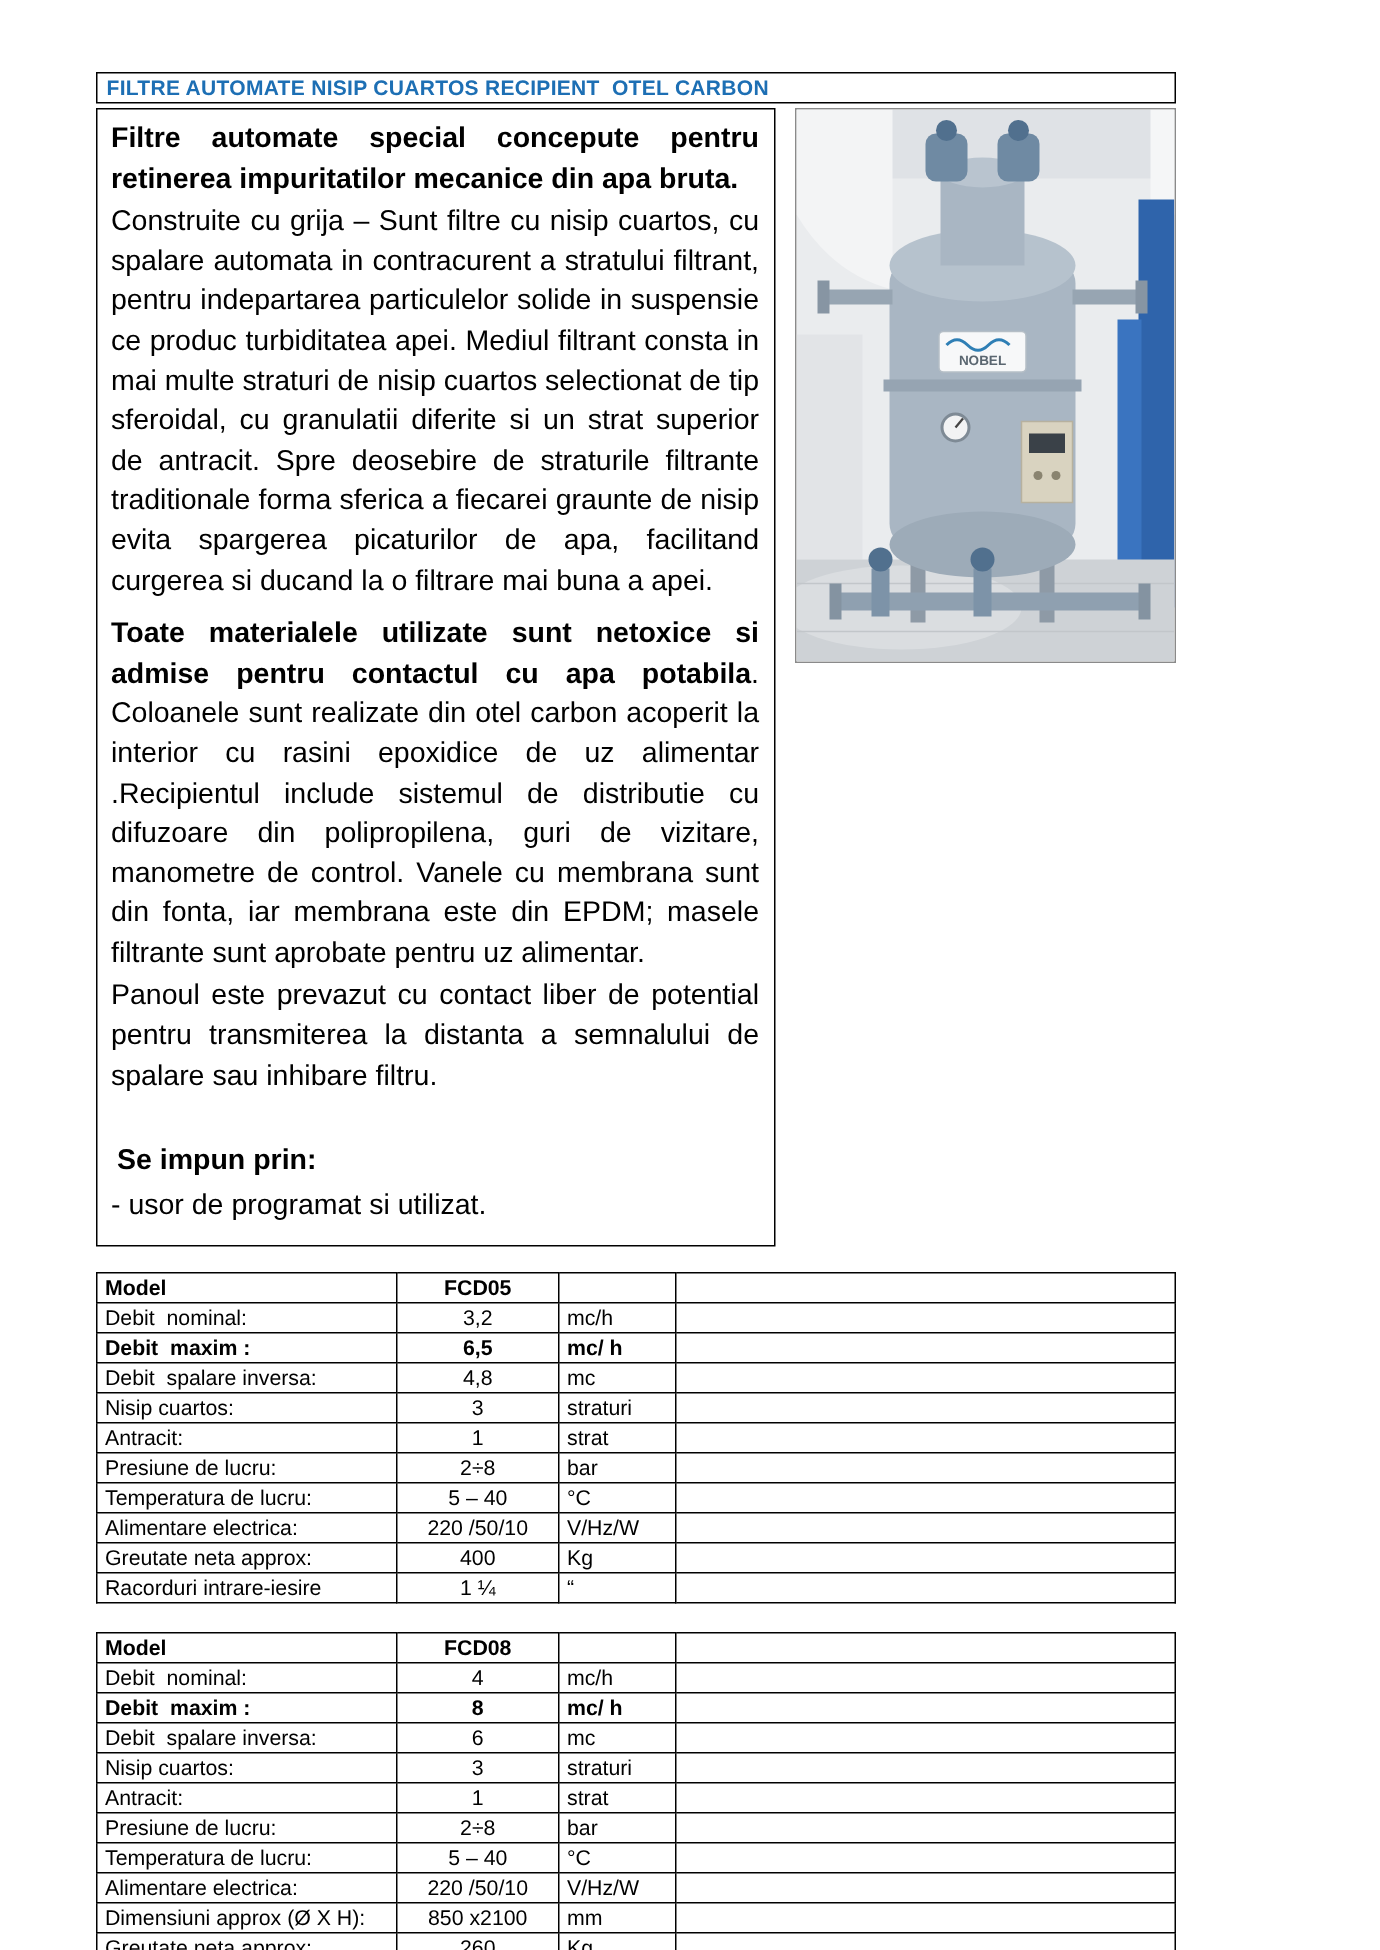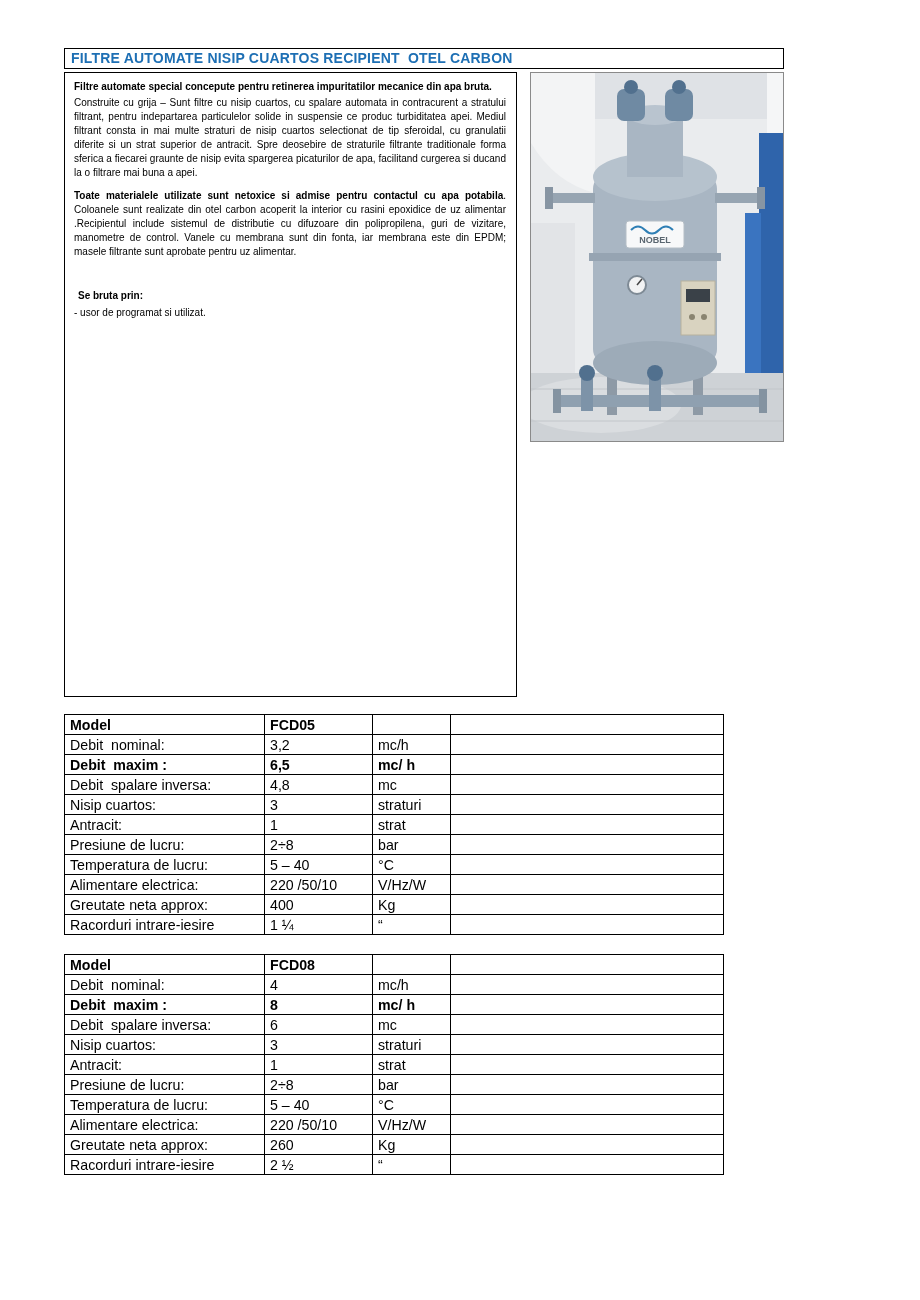--- a/index.html
+++ b/index.html
@@ -20,75 +20,76 @@
   }
   .title-box span { white-space:pre-wrap; }
 
   .columns { display:flex; margin-top:3px; align-items:flex-start; }
 
   .text-box {
     border:1px solid #000;
     box-sizing:border-box;
     width:456px; min-height:625px;
     padding:7px 10px 10px 9px;
-    font-size:10px; line-height:1.4;
+    font-size:19px; line-height:1.4;
     text-align:justify;
   }
   .text-box p { margin:0 0 2px 0; }
   .text-box p.spaced { margin-top:9px; }
   .b { font-weight:bold; }
   .blue { color:#2e86ab; font-weight:bold; }
   .impun-title { font-weight:bold; margin-top:30px !important; padding-left:4px; }
   .impun-item { margin:3px 0 !important; text-align:left; }
 
   .photo-col { margin-left:13px; flex:1;text-align:right; }
   .photo {
     width:252px; height:368px;
     border:1px solid #8a8a8a;
     overflow:hidden;
   }
 
   table.spec {
     border-collapse:collapse;
-    width:660px;
+    width:720px;
     table-layout:fixed;
     font-size:14.2px;
   }
   table.spec.first { margin-top:17px; }
   table.spec.second { margin-top:19px; }
   table.spec td {
     border:1px solid #000;
     height:19px;
     padding:0 5px;
     overflow:hidden;
     white-space:pre-wrap;
   }
   table.spec col.c-label { width:200px; }
   table.spec col.c-value { width:108px; }
   table.spec col.c-unit  { width:78px;  }
   table.spec col.c-empty { width:auto;  }
-  table.spec td.value { text-align:left; }
+  table.spec td.value { text-align:center; }
   table.spec tr.bold td { font-weight:bold; }
 </style>
 </head>
 <body>
 
 <div class="page">
 
   <div class="title-box">
     <span>FILTRE AUTOMATE NISIP CUARTOS RECIPIENT  OTEL CARBON</span>
   </div>
 
   <div class="columns">
 
     <div class="text-box">
       <p class="b">Filtre automate special concepute pentru retinerea impuritatilor mecanice din apa bruta.</p>
       <p>Construite cu grija –  Sunt filtre cu nisip cuartos, cu spalare automata in contracurent a stratului filtrant, pentru indepartarea particulelor solide in suspensie ce produc turbiditatea apei. Mediul filtrant consta in mai multe straturi de nisip cuartos selectionat de tip sferoidal, cu granulatii diferite si un strat superior de antracit. Spre deosebire de straturile filtrante traditionale forma sferica a fiecarei graunte de nisip evita spargerea picaturilor de apa, facilitand curgerea si ducand la o filtrare mai buna a apei.</p>
       <p class="spaced"><span class="b">Toate materialele utilizate sunt netoxice si admise pentru contactul cu apa potabila</span><span>. Coloanele sunt realizate din otel carbon acoperit la interior cu rasini epoxidice de uz alimentar .Recipientul include sistemul de distributie cu difuzoare din polipropilena, guri de vizitare, manometre de control. Vanele cu membrana sunt din fonta, iar membrana este din EPDM; masele filtrante sunt aprobate pentru uz alimentar.</span></p>
-      <p class="impun-title">Se bruta prin:</p>
+      <p>Panoul este prevazut  cu contact liber de potential  pentru transmiterea la distanta a semnalului de spalare sau inhibare filtru.</p>
+      <p class="impun-title">Se impun prin:</p>
       <p class="impun-item">- usor de programat si utilizat.</p>
     </div>
 
     <div class="photo-col">
       <div class="photo">
         <svg width="252" height="368" viewBox="0 0 252 368" xmlns="http://www.w3.org/2000/svg">
 
           <rect width="252" height="368" fill="#eaecee"></rect>
           <rect x="0" y="0" width="252" height="46" fill="#dfe2e6"></rect>
           <path d="M0,0 h64 v120 q-40,-10 -64,-50 z" fill="#f3f4f5"></path>
@@ -298,20 +299,26 @@
           <td class="unit">°C</td>
           <td class="empty"></td>
         </tr>
         <tr>
           <td class="label">Alimentare electrica:</td>
           <td class="value">220 /50/10</td>
           <td class="unit">V/Hz/W</td>
           <td class="empty"></td>
         </tr>
         <tr>
+          <td class="label">Dimensiuni approx (Ø X H):</td>
+          <td class="value">850 x2100</td>
+          <td class="unit">mm</td>
+          <td class="empty"></td>
+        </tr>
+        <tr>
           <td class="label">Greutate neta approx:</td>
           <td class="value">260</td>
           <td class="unit">Kg</td>
           <td class="empty"></td>
         </tr>
         <tr>
           <td class="label">Racorduri intrare-iesire</td>
           <td class="value">2 ½</td>
           <td class="unit">“</td>
           <td class="empty"></td>

